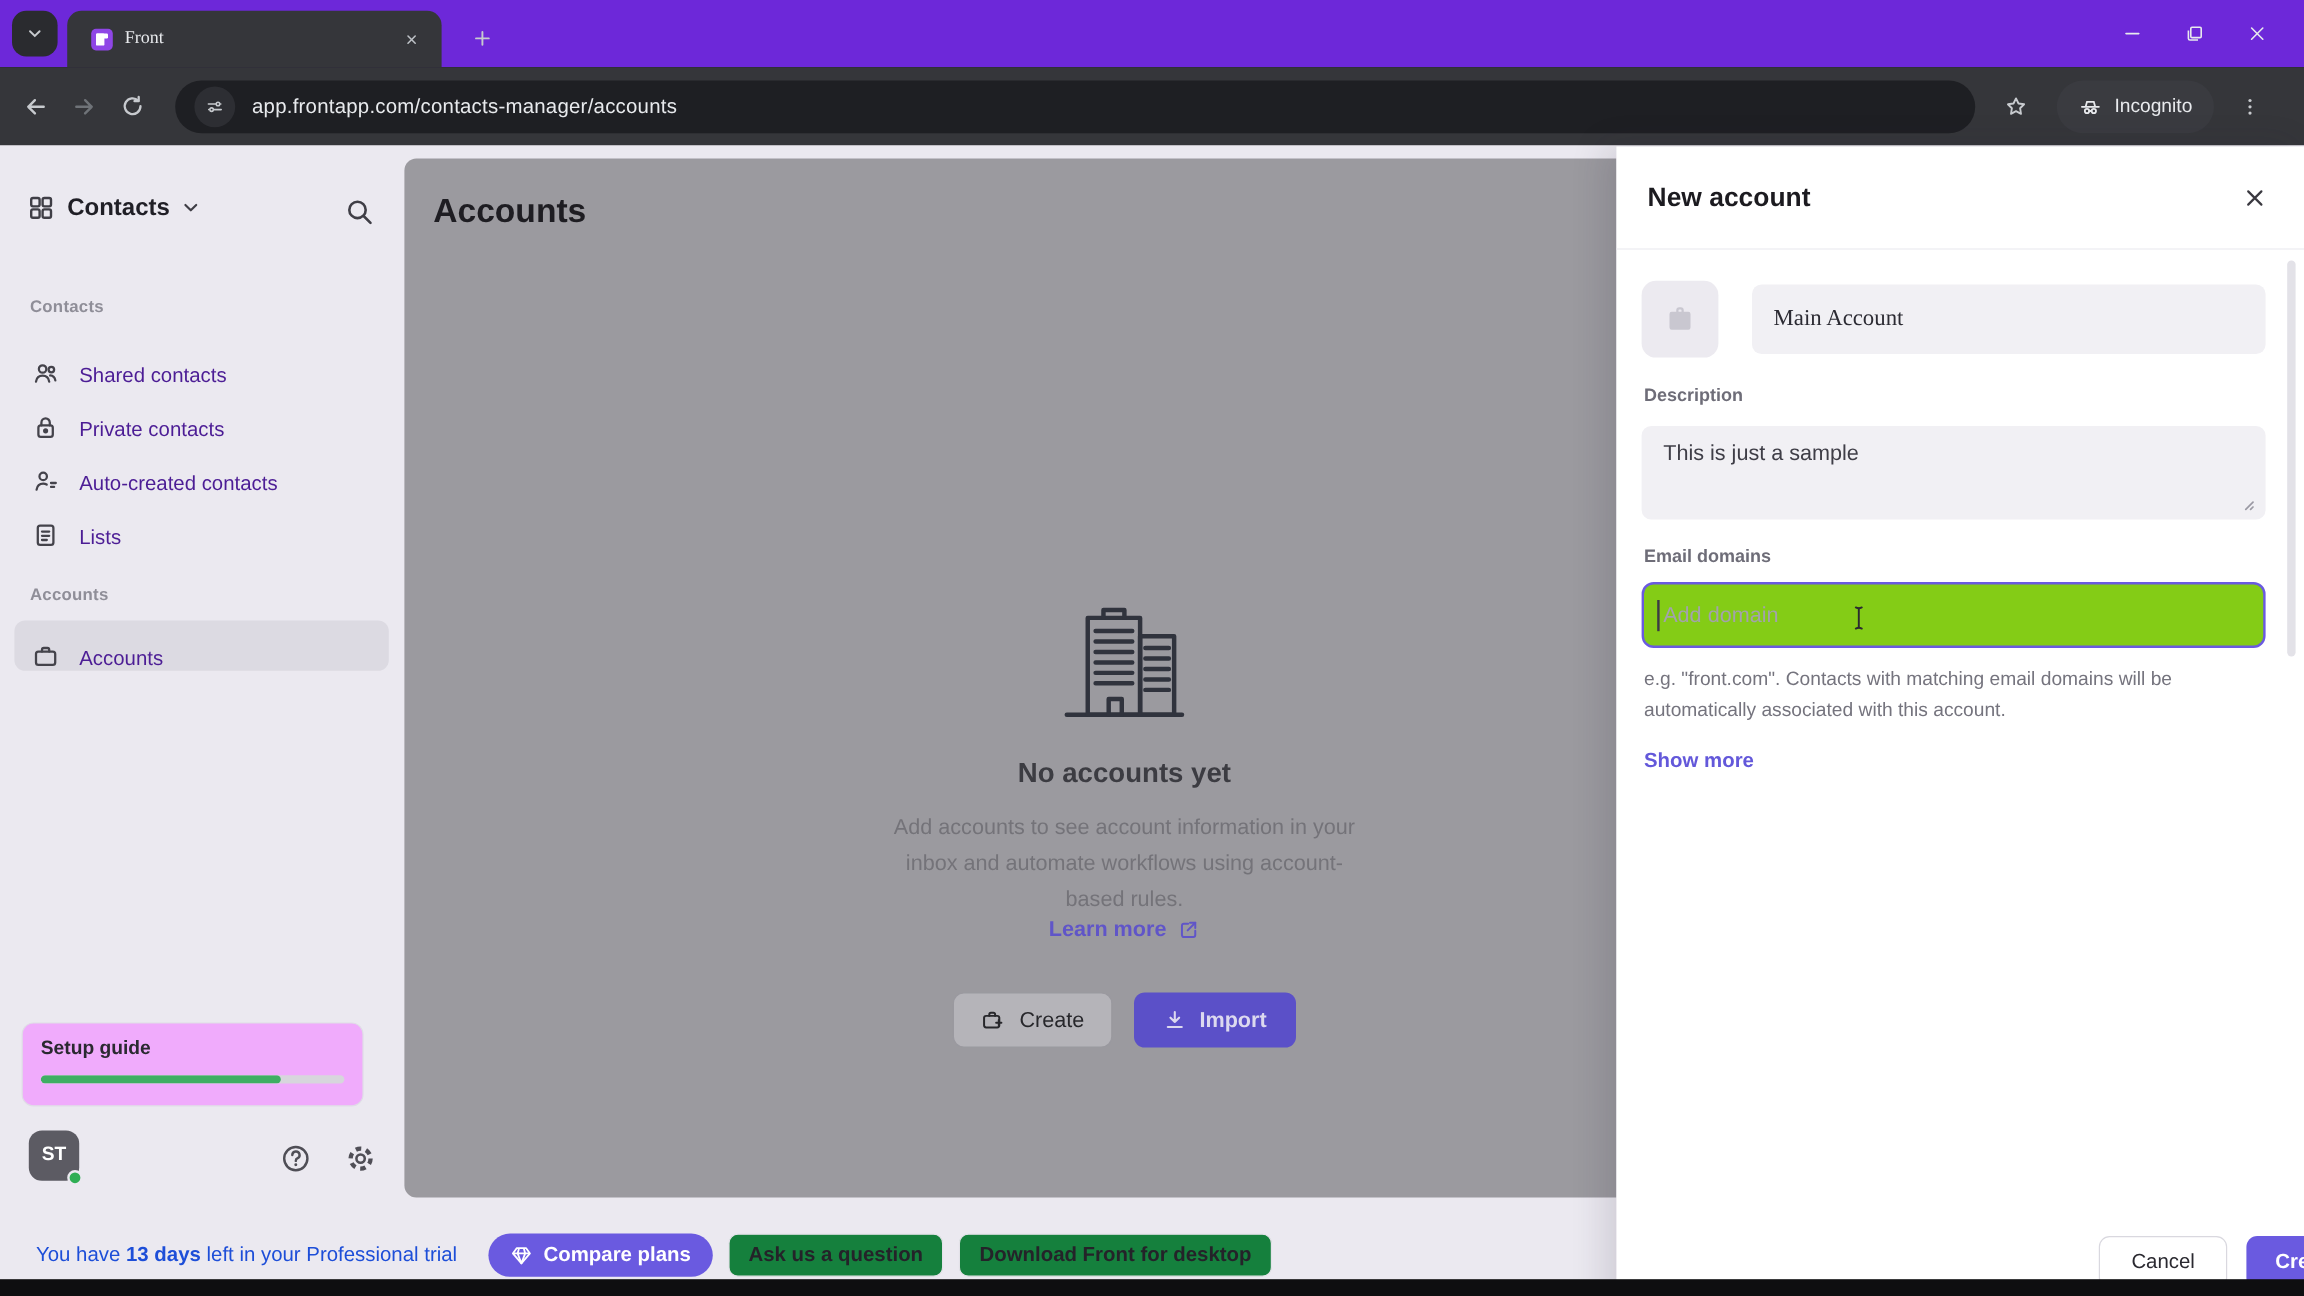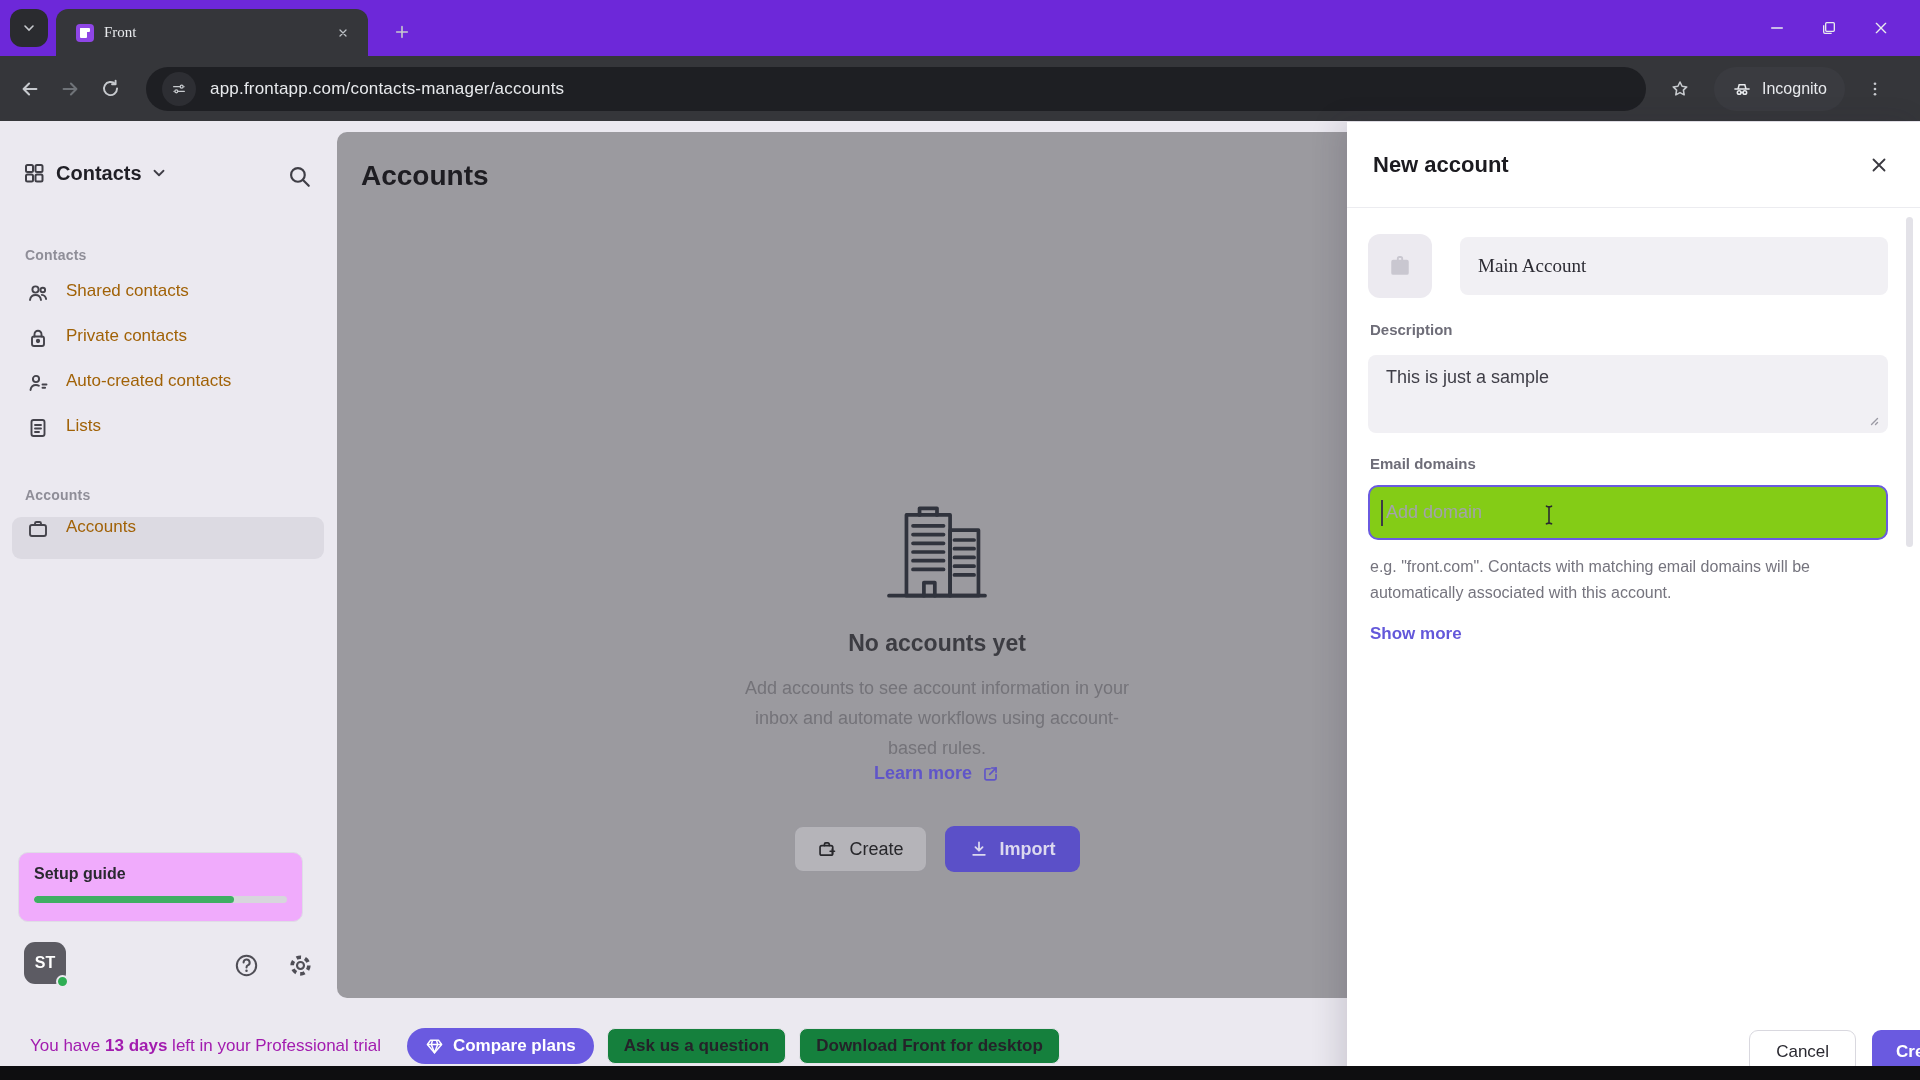--- a/index.html
+++ b/index.html
@@ -33,21 +33,21 @@
   .kebab { margin-left:10px; width:40px; height:40px; display:flex; align-items:center; justify-content:center; color:#c7cace; }
 
   
   .app { left:0; top:121px; width:1920px; height:959px; background:#ebe9f0; }
 
   
   .sb-header { left:22px; top:40px; display:flex; align-items:center; color:#3f3e46; }
   .sb-title { font-size:20px; font-weight:bold; color:#201f26; margin:0 8px 0 10px; }
   .sb-search { left:284px; top:40px; width:30px; height:30px; color:#3f3e46; display:flex; align-items:center; justify-content:center; }
   .sb-section { left:25px; font-size:14px; font-weight:bold; color:#8f8e98; letter-spacing:.2px; }
-  .nav-item { left:12px; width:312px; height:42px; border-radius:9px; display:flex; align-items:flex-start; padding:0 14px; gap:16px; color:#a16207; font-size:17px; }
+  .nav-item { left:12px; width:312px; height:42px; border-radius:9px; display:flex; align-items:flex-end; padding:0 14px; gap:16px; color:#4c1d95; font-size:17px; }
   .nav-item .nicon { color:#44434b; width:24px; height:24px; }
   .nav-item.selected { background:#dcdae2; }
   .setup-card { left:18px; top:731px; width:285px; height:70px; background:#f0abfc; border:1px solid #dfdde6; border-radius:10px; padding:12px 15px; }
   .setup-label { font-size:16px; font-weight:bold; color:#2a2930; }
   .progress-track { margin-top:13px; width:253px; height:7px; border-radius:4px; background:#d7d6dc; overflow:hidden; }
   .progress-fill { height:100%; border-radius:4px; background:#3fae63; }
   .avatar { left:24px; top:821px; width:42px; height:42px; border-radius:11px; background:#5c5b63; color:#fff; font-size:16px; font-weight:bold; display:flex; align-items:center; justify-content:center; }
   .presence-dot { left:56px; top:854px; width:13px; height:13px; border-radius:50%; background:#2fae54; border:2px solid #ebe9f0; }
   .foot-icon { top:830px; width:28px; height:28px; color:#4f4e56; display:flex; align-items:center; justify-content:center; }
 
@@ -79,21 +79,21 @@
   .ibeam { left:194px; top:381px; color:#2b2b30; }
   .domain-help { left:23px; top:432px; width:505px; font-size:16px; line-height:26px; color:#75747e; }
   .show-more { left:23px; top:502px; font-size:17px; font-weight:bold; color:#6358da; }
   .panel-scroll { left:559px; top:95px; width:7px; height:330px; border-radius:4px; background:#e3e2e8; }
   .panel-footer { left:0; top:908px; width:664px; display:flex; justify-content:flex-end; gap:16px; padding-right:38px; }
   .btn-cancel { height:44px; padding:0 26px; border-radius:9px; background:#fff; border:1px solid #d9d8df; font-size:17px; color:#2a2930; display:inline-flex; align-items:center; }
   .btn-create { height:44px; padding:0 24px; border-radius:9px; background:#6a5ae0; font-size:17px; font-weight:bold; color:#fff; display:inline-flex; align-items:center; }
 
   
   .bottombar { left:0; top:905px; width:1920px; height:40px; display:flex; align-items:center; }
-  .trial-text { margin-left:30px; font-size:17px; color:#a21caf; }
+  .trial-text { margin-left:30px; font-size:17px; color:#1d4ed8; }
   .trial-text b { font-weight:bold; }
   .pill-purple { margin-left:26px; height:36px; border-radius:18px; background:#6a5ae0; color:#fff; font-size:17px; font-weight:bold; display:inline-flex; align-items:center; gap:9px; padding:0 18px; }
   .pill-light { margin-left:13px; height:36px; border-radius:8px; background:#15803d; border:1px solid #e3e2e8; color:#242329; font-size:17px; font-weight:bold; display:inline-flex; align-items:center; padding:0 16px; }
   .black-strip { left:0; top:1066px; width:1920px; height:14px; background:#0e0e10; }
 </style>
 </head>
 <body>
 
 <div class="abs tabstrip">
   <div class="abs tab-search-btn">

